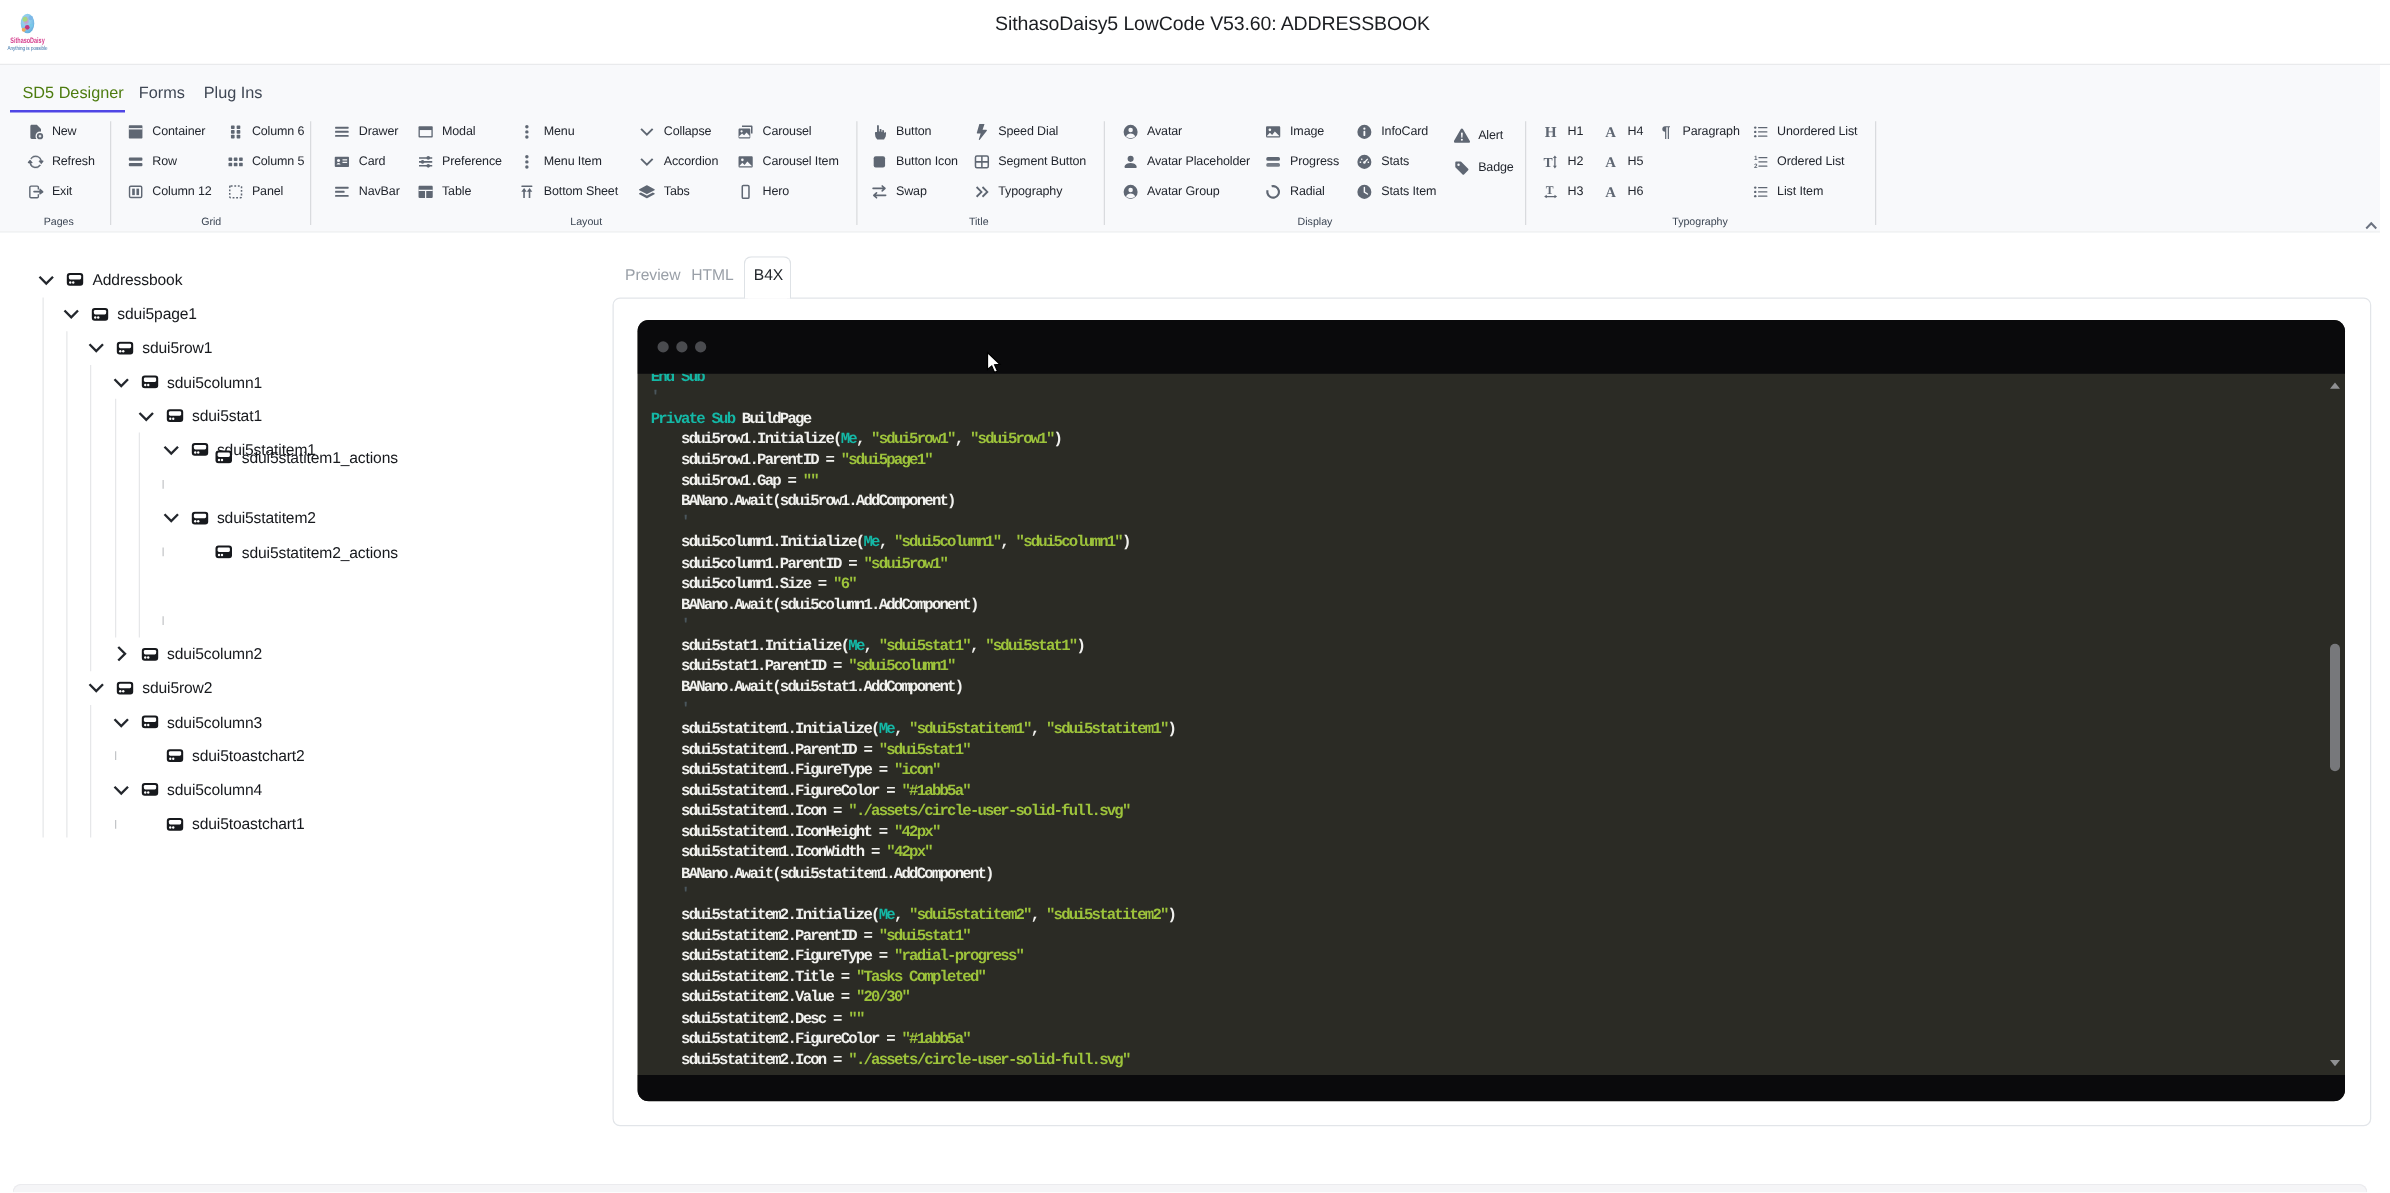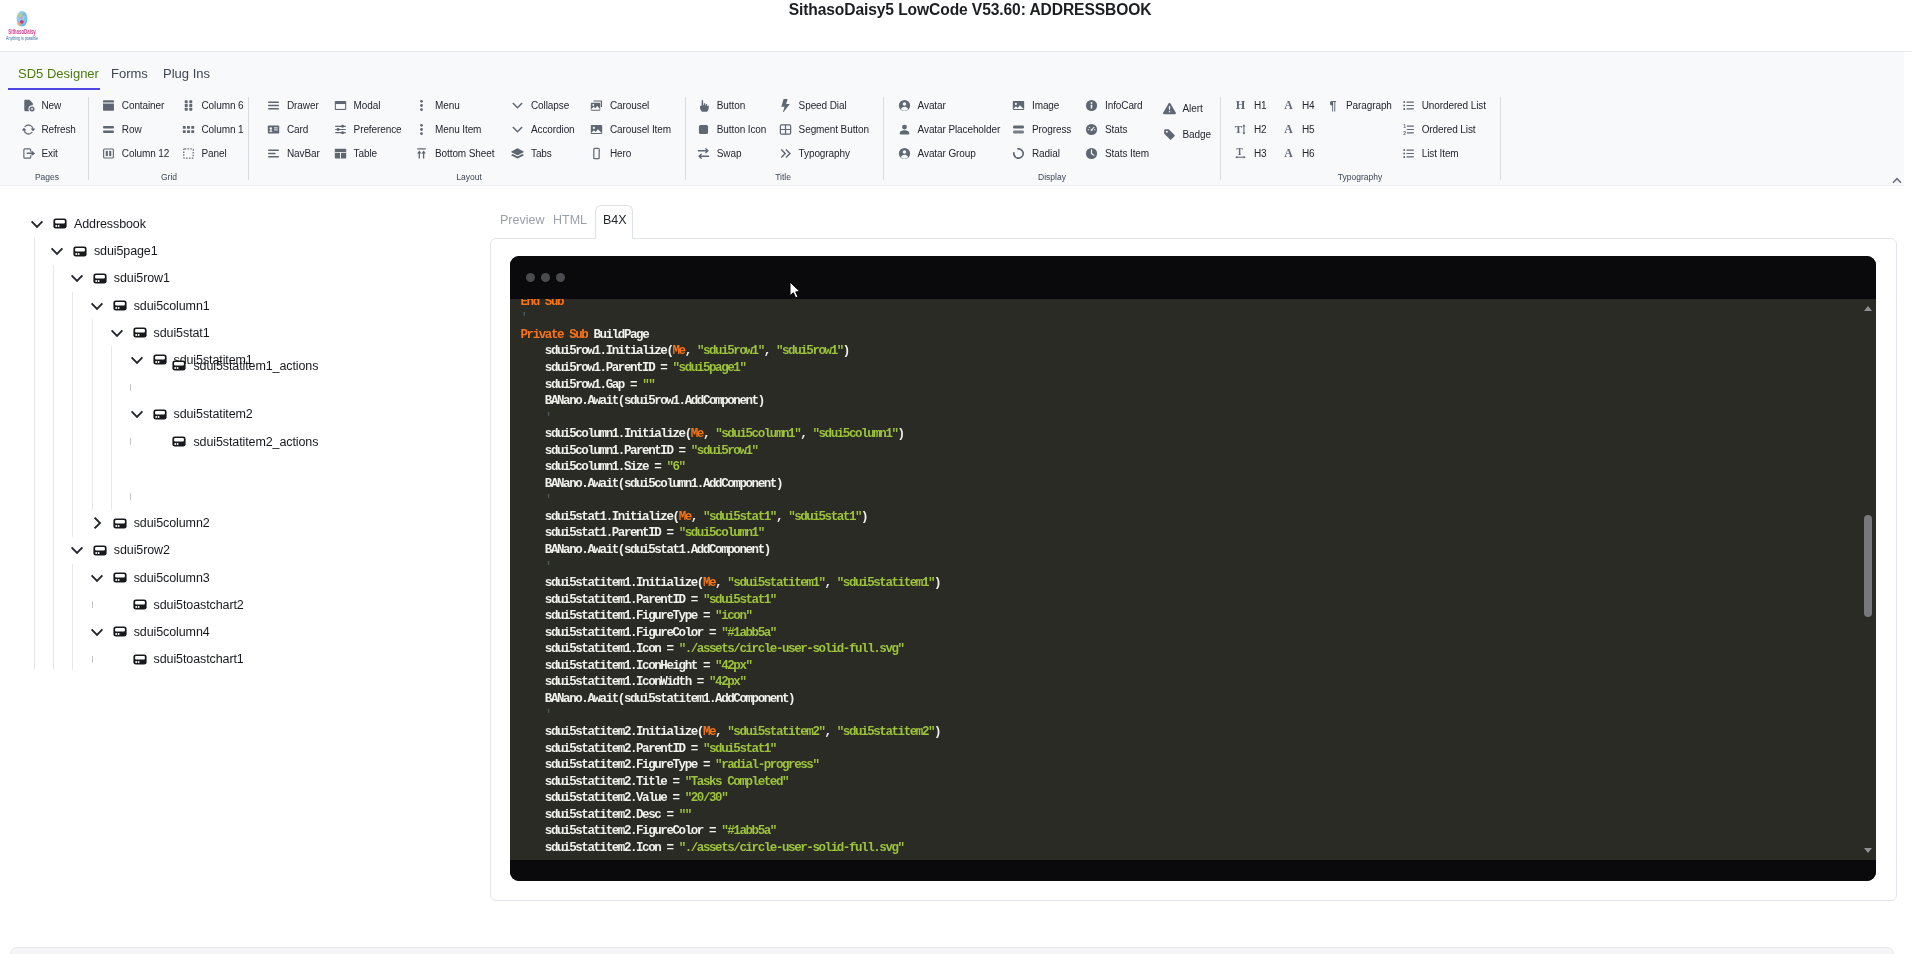--- a/index.html
+++ b/index.html
@@ -3,22 +3,22 @@
 <meta charset="utf-8">
 <style>
 * { margin:0; padding:0; box-sizing:border-box; }
 html,body { width:1912px; height:954px; overflow:hidden; background:#fff;
   font-family:"Liberation Sans", sans-serif; }
 #page { position:relative; width:1912px; height:954px; }
 
 
 #topbar { position:absolute; left:0; top:0; width:1912px; height:52px; background:#fff;
   border-bottom:1px solid #e9eaec; }
-#title { position:absolute; left:0; right:0; top:1px; text-align:center;
-  font-size:15.6px; font-weight:700; letter-spacing:-.1px; color:#1c1e22;margin-left:28px; }
+#title { position:absolute; left:0; right:0; top:11px; text-align:center;
+  font-size:15.6px; font-weight:400; letter-spacing:-.1px; color:#1c1e22;margin-left:28px; }
 
 
 #band { position:absolute; left:0; top:52px; width:1904px; height:134px; background:#f8f9fb;
   border-bottom:1px solid #eeeff1; }
 .mtab { position:absolute; top:14px; font-size:13px; color:#3f4754; }
 #mtab1 { left:18px; color:#4d7c0f; font-weight:400; }
 #underline { position:absolute; left:8px; top:36px; width:92px; height:2.4px; background:#4f46e5; }
 .ri { position:absolute; height:13px; display:flex; align-items:center; white-space:nowrap; }
 .ri svg { flex:none; color:#5f6773; fill:#5f6773; }
 .ri span { margin-left:7px; font-size:10px; color:#23272f; letter-spacing:-.1px; }
@@ -38,21 +38,21 @@
 .ptab { position:absolute; top:212.5px; font-size:12.5px; color:#9aa0a8; }
 #ptabbox { position:absolute; left:595px; top:204.5px; width:38px; height:34px; background:#fff;
   border:1px solid #dee2e6; border-bottom:0; border-radius:6px 6px 0 0; }
 #ptab3 { color:#23272c; }
 
 
 #editor { position:absolute; left:510px; top:256px; width:1366px; height:624.5px;
   border-radius:9px; background:#2b2b25; overflow:hidden; }
 #code { position:absolute; left:10.5px; top:37.8px; font:700 12.5px/16.55px "Liberation Mono", monospace;
   letter-spacing:-1.42px; color:#f1f1ee; white-space:pre; }
-#code .k { color:#f97316; font-style:normal;margin-top:40px; }
+#code .k { color:#14b8a6; font-style:normal;margin-top:40px; }
 #code .s { color:#9dc33b; font-style:normal; }
 #code .c { color:#4a565c; font-style:normal; }
 #etitle { position:absolute; left:0; top:0; width:100%; height:43px; background:#0a0a0c; }
 .edot { position:absolute; top:272.5px; width:9px; height:9px; border-radius:50%; background:#4a4b4f; }
 #efoot { position:absolute; left:0; bottom:0; width:100%; height:20.5px; background:#0a0a0c; }
 #thumb { position:absolute; left:1353.5px; top:259px; width:8px; height:102px; border-radius:4px; background:#77787b; }
 .sarrow { position:absolute; left:1354px; width:0; height:0; border-left:4.5px solid transparent; border-right:4.5px solid transparent; }
 
 
 #bstrip { position:absolute; left:10px; top:947px; width:1884px; height:7px; background:#f5f5f7;
@@ -343,21 +343,21 @@
 <div class="ri" style="left:181.5px;top:47.0px">
         <svg class="i" width="13" height="13">
           <use href="#ic-col6"></use>
         </svg>
         <span>Column 6</span>
       </div>
 <div class="ri" style="left:181.5px;top:71.19999999999999px">
         <svg class="i" width="13" height="13">
           <use href="#ic-col4"></use>
         </svg>
-        <span>Column 1</span>
+        <span>Column 5</span>
       </div>
 <div class="ri" style="left:181.5px;top:95.4px">
         <svg class="i" width="13" height="13">
           <use href="#ic-panel"></use>
         </svg>
         <span>Panel</span>
       </div>
 <div class="ri" style="left:267px;top:47.0px">
         <svg class="i" width="13" height="13">
           <use href="#ic-drawer"></use>

